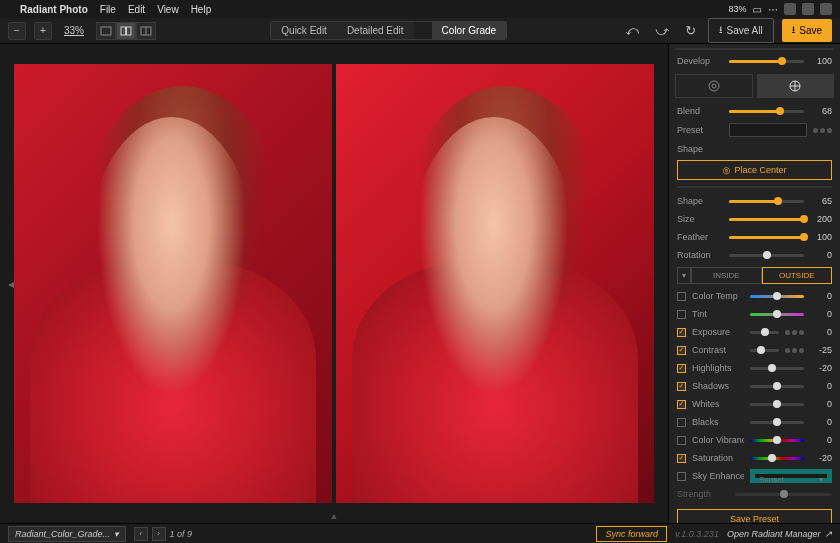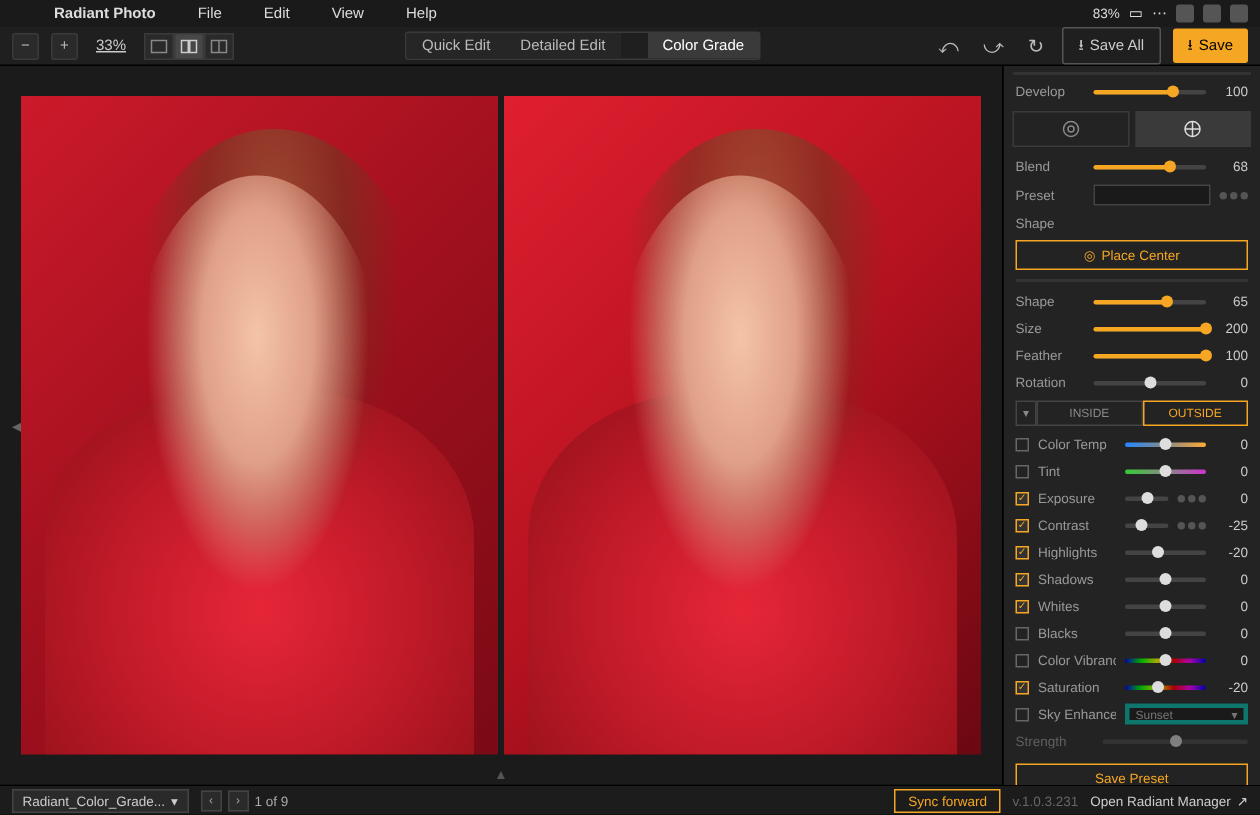--- a/index.html
+++ b/index.html
@@ -1,18 +1,18 @@
 <!DOCTYPE html>
 <html><head>
 <meta charset="utf-8">
 <style>
   * { box-sizing: border-box; margin: 0; padding: 0; font-family: -apple-system, "Helvetica Neue", Arial, sans-serif; }
   html,body { width:840px; height:543px; background:#0d0d0d; color:#ccc; overflow:hidden; }
   .menubar { height:18px; background:#1a1a1a; display:flex; align-items:center; font-size:10px; padding:0 8px; color:#ddd; }
-  .menubar .left { display:flex; gap:28px; align-items:flex-end; }
+  .menubar .left { display:flex; gap:12px; align-items:flex-end; }
   .menubar .right { margin-left:auto; display:flex; gap:6px; align-items:center; }
   .apple { font-size:11px; }
   .appname { font-weight:600; }
   .batt { font-size:9px; }
   .menuicon { width:12px; height:12px; border-radius:2px; background:#555; }
 
   .toolbar { height:26px; background:#1f1f1f; display:flex; align-items:center; padding:0 8px; font-size:10px; gap:8px; border-bottom:1px solid #000; }
   .tb-btn { width:18px; height:18px; background:#2a2a2a; border:1px solid #3a3a3a; color:#bbb; display:flex; align-items:center; justify-content:center; border-radius:2px; cursor:pointer; }
   .zoom { color:#ccc; font-size:10px; padding:0 4px;text-decoration:underline; }
   .viewseg { display:flex; }
@@ -67,25 +67,25 @@
   .shape-preview .sp { flex:1; background:radial-gradient(ellipse,#555 0%,#222 70%);}
   .shape-preview .sp2 { flex:2; background:#1a1a1a;}
   .sub-tabs { display:flex; margin:3px 8px; font-size:8px;}
   .sub-tabs .st { flex:1; text-align:center; padding:3px; border:1px solid #444; cursor:pointer; color:#888;}
   .sub-tabs .st.active { color:#f5a623; border-color:#f5a623;}
   .sub-tabs .chev { width:14px; display:flex;align-items:center;justify-content:center; border:1px solid #444; color:#888; cursor:pointer;}
   .btm-actions { display:flex; gap:6px; padding:6px 8px;flex-direction:column; }
   .btm-actions .ba { flex:1; padding:4px; text-align:center; font-size:9px; border:1px solid #555; cursor:pointer;}
   .btm-actions .ba.primary { border-color:#f5a623; color:#f5a623;}
   .select-row { display:flex; align-items:center; padding:2px 8px; gap:6px;}
-  .select-box { flex:1; height:14px; background:#1a1a1a; border:3px solid #0f766e; color:#777; font-size:8px; padding:1px 4px; display:flex; align-items:center; justify-content:space-between;}
+  .select-box { flex:1; height:14px; background:#1a1a1a; border:5px solid #0f766e; color:#777; font-size:8px; padding:1px 4px; display:flex; justify-content:space-between;}
   .dots { display:flex; gap:2px;}
   .dot { width:5px;height:5px;border-radius:50%;background:#555;}
 
-  .statusbar { height:20px; background:#1c1c1c; display:flex; align-items:center; padding:0 8px; font-size:9px; color:#aaa; gap:8px; border-top:1px solid #000;}
+  .statusbar { height:20px; background:#1c1c1c; display:flex; align-items:center; padding:0 8px; font-size:9px; color:#aaa; gap:8px; border-top:1px solid #000;font-style:italic;}
   .status-select { background:#2a2a2a; border:1px solid #444; padding:2px 6px; font-size:9px; color:#ccc; display:flex; align-items:center; gap:4px; cursor:pointer;}
   .pager { display:flex; align-items:center; gap:4px;}
   .pg-btn { width:14px;height:14px;background:#2a2a2a;border:1px solid #444;display:flex;align-items:center;justify-content:center;cursor:pointer;font-size:8px;}
   .sync-fwd { margin-left:auto; border:1px solid #f5a623; color:#f5a623; padding:2px 8px; font-size:9px; cursor:pointer;}
   .version { color:#666; }
   .open-mgr { color:#ccc; cursor:pointer; display:flex; align-items:center; gap:4px;}
 </style>
 </head>
 <body>
 

